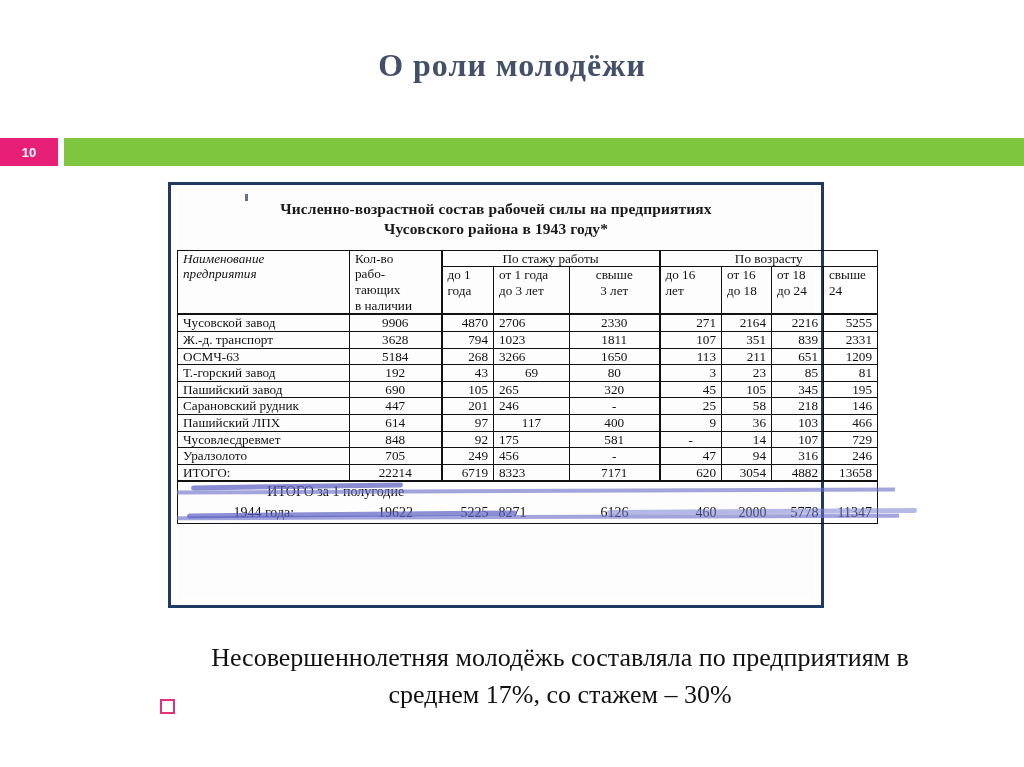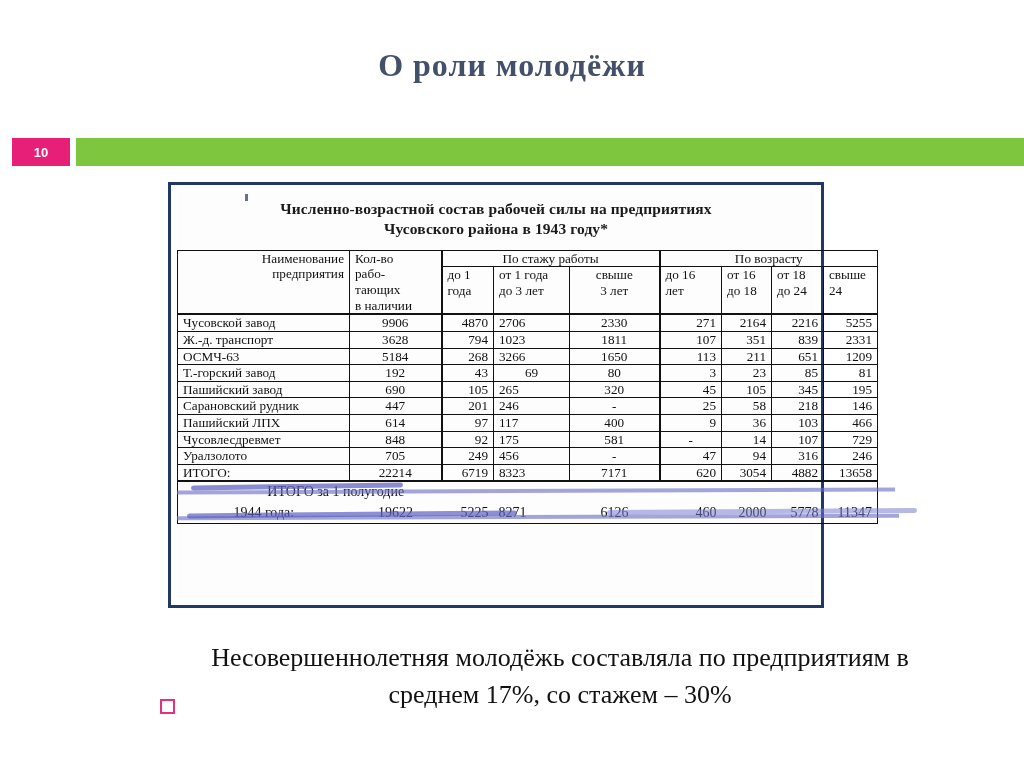--- a/index.html
+++ b/index.html
@@ -20,21 +20,21 @@
     font-size:32px;
     font-weight:bold;
     color:#44506a;
     letter-spacing:1px;
     line-height:1.1;
   }
 
   
   .bar-row{
     position:absolute;
-    left:12px; top:138px; width:992px; height:28px;
+    left:0; top:138px; width:992px; height:28px;
   }
   .page-badge{
     position:absolute; left:0; top:0;
     width:58px; height:28px;
     background:#e81f76;
     color:#ffffff;
     font-family:"Liberation Sans", sans-serif;
     font-size:13px;
     font-weight:bold;
     display:flex; align-items:center; justify-content:center;
@@ -105,25 +105,26 @@
   }
   th.sub{
     text-align:left;
     font-size:12.2px;
     vertical-align:top;
     padding-top:1px;
     padding-bottom:1px;
     height:46px;
   }
   th.name-head{
-    text-align:right;
+    text-align:left;
     font-size:15px;
     vertical-align:top;
     padding-top:3px;
     line-height:1.3;
+    font-style:italic;
   }
   th.cnt-head{
     text-align:left;
     font-size:15px;
     vertical-align:top;
     padding-top:3px;
     line-height:1.3;
   }
   td.ent{ text-align:left; font-size:14px; white-space:nowrap; padding-top:1px;padding-bottom:1px;}
   td.num{ text-align:right; font-size:14px; padding-top:1px;padding-bottom:1px;}
@@ -333,21 +334,21 @@
           <td class="mid">-</td>
           <td class="num vsep-l">25</td>
           <td class="num">58</td>
           <td class="num">218</td>
           <td class="num">146</td>
         </tr>
         <tr>
           <td class="ent">Пашийский ЛПХ</td>
           <td class="mid">614</td>
           <td class="num vsep-l">97</td>
-          <td class="ent" style="text-align:left">117</td>
+          <td class="ent" style="text-align:center">117</td>
           <td class="mid">400</td>
           <td class="num vsep-l">9</td>
           <td class="num">36</td>
           <td class="num">103</td>
           <td class="num">466</td>
         </tr>
         <tr>
           <td class="ent">Чусовлесдревмет</td>
           <td class="mid">848</td>
           <td class="num vsep-l">92</td>

